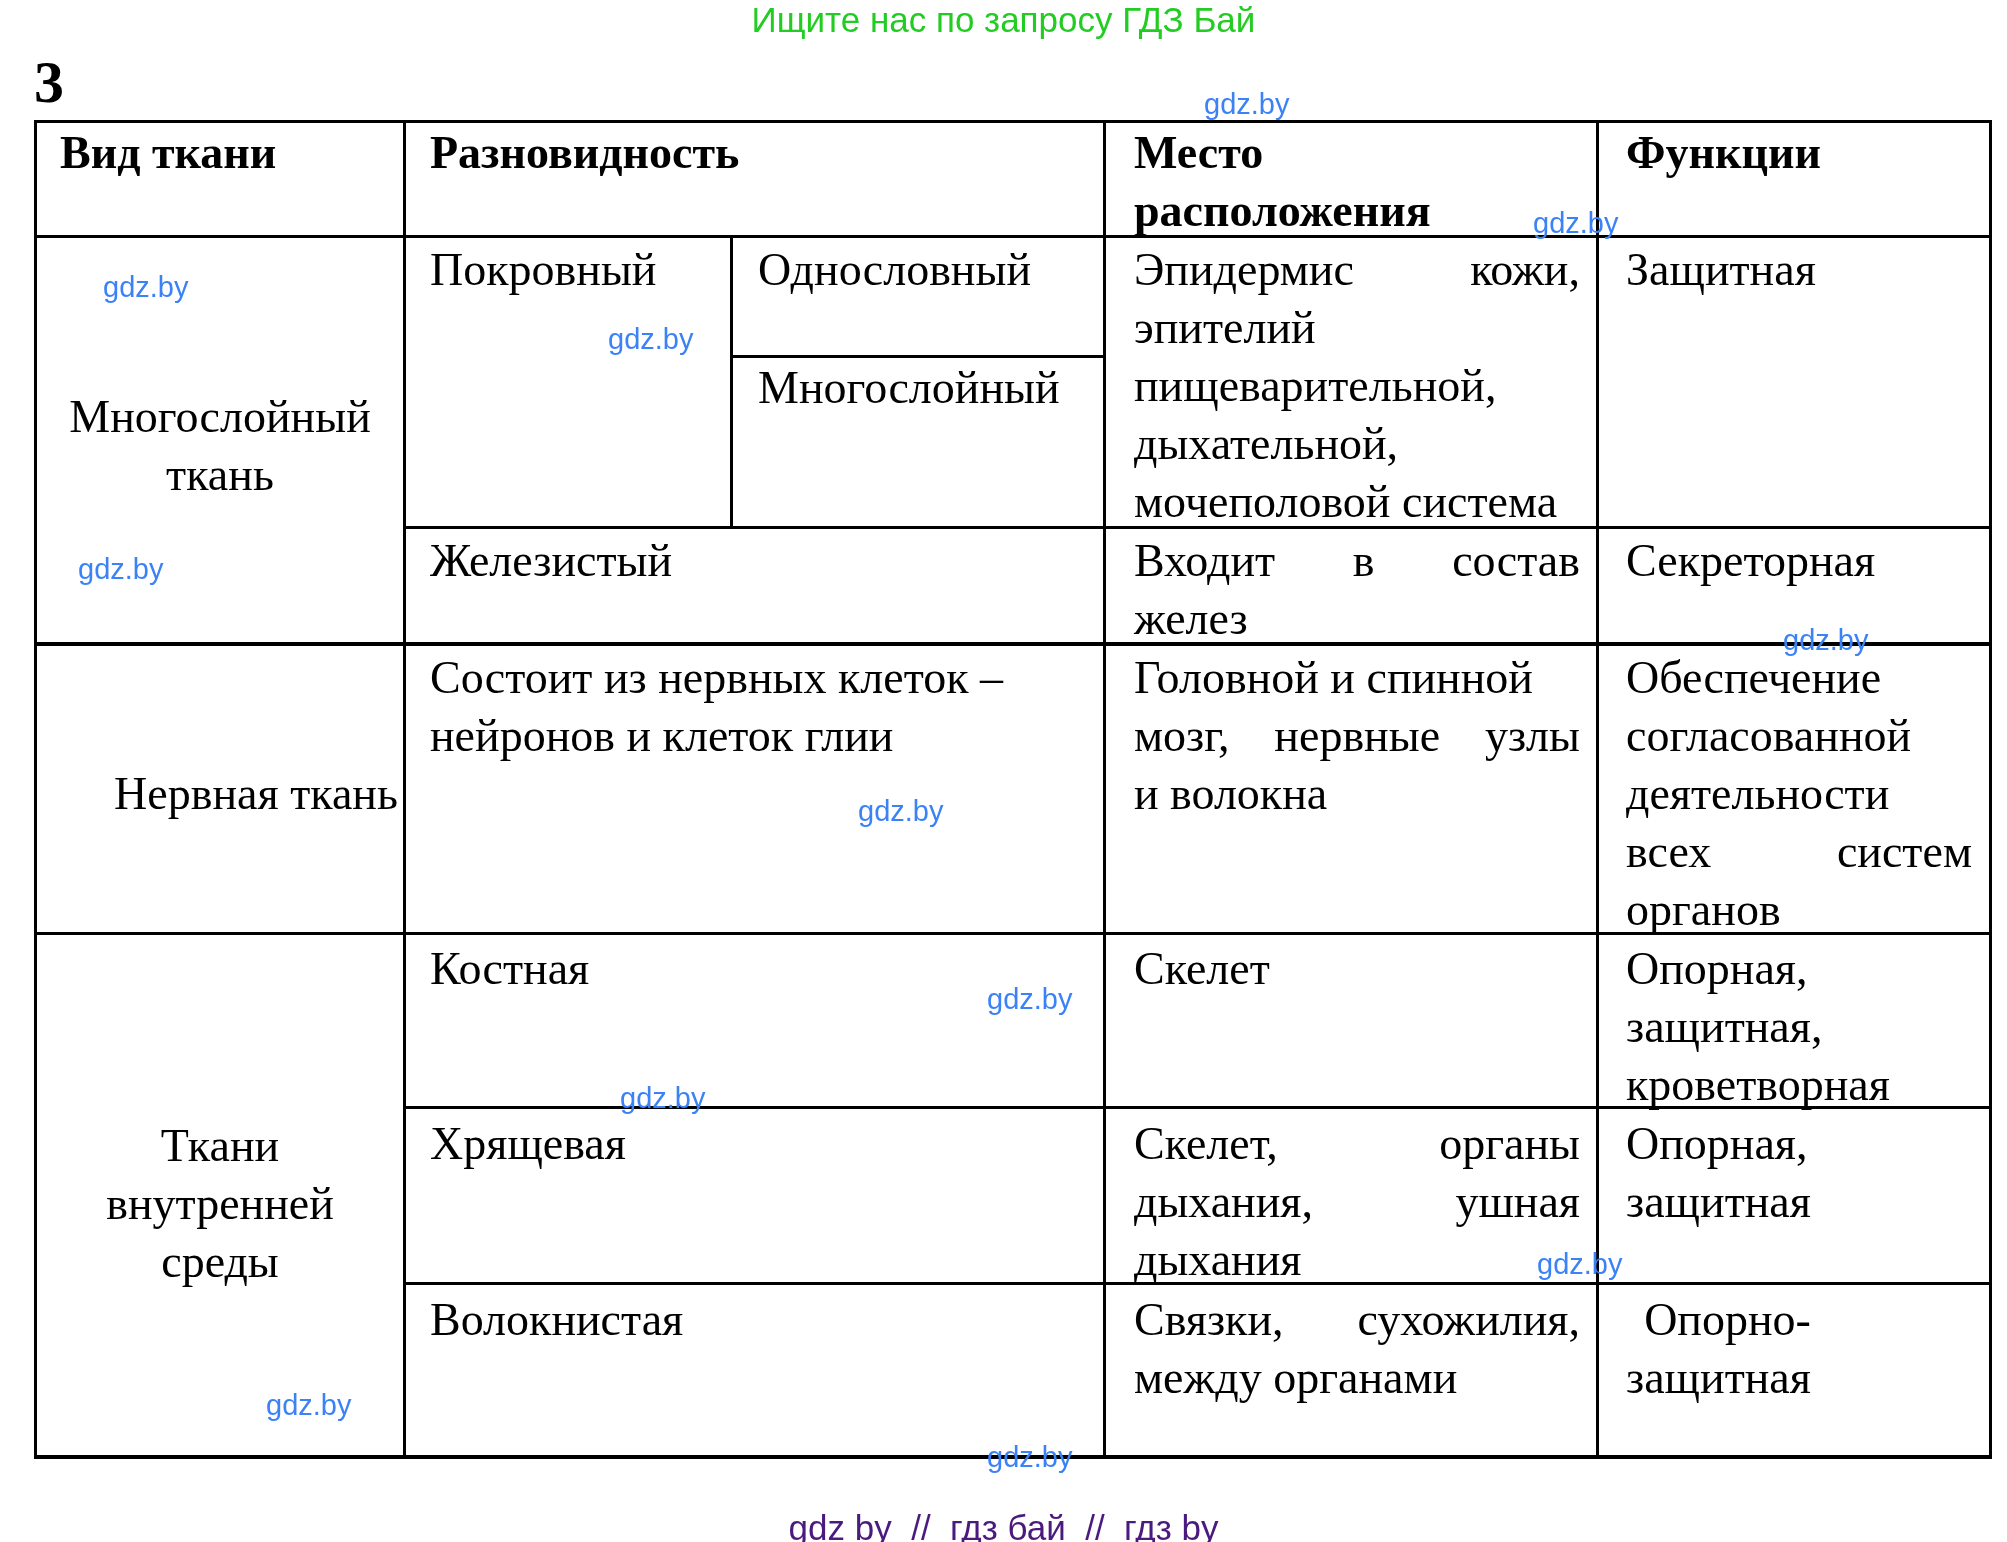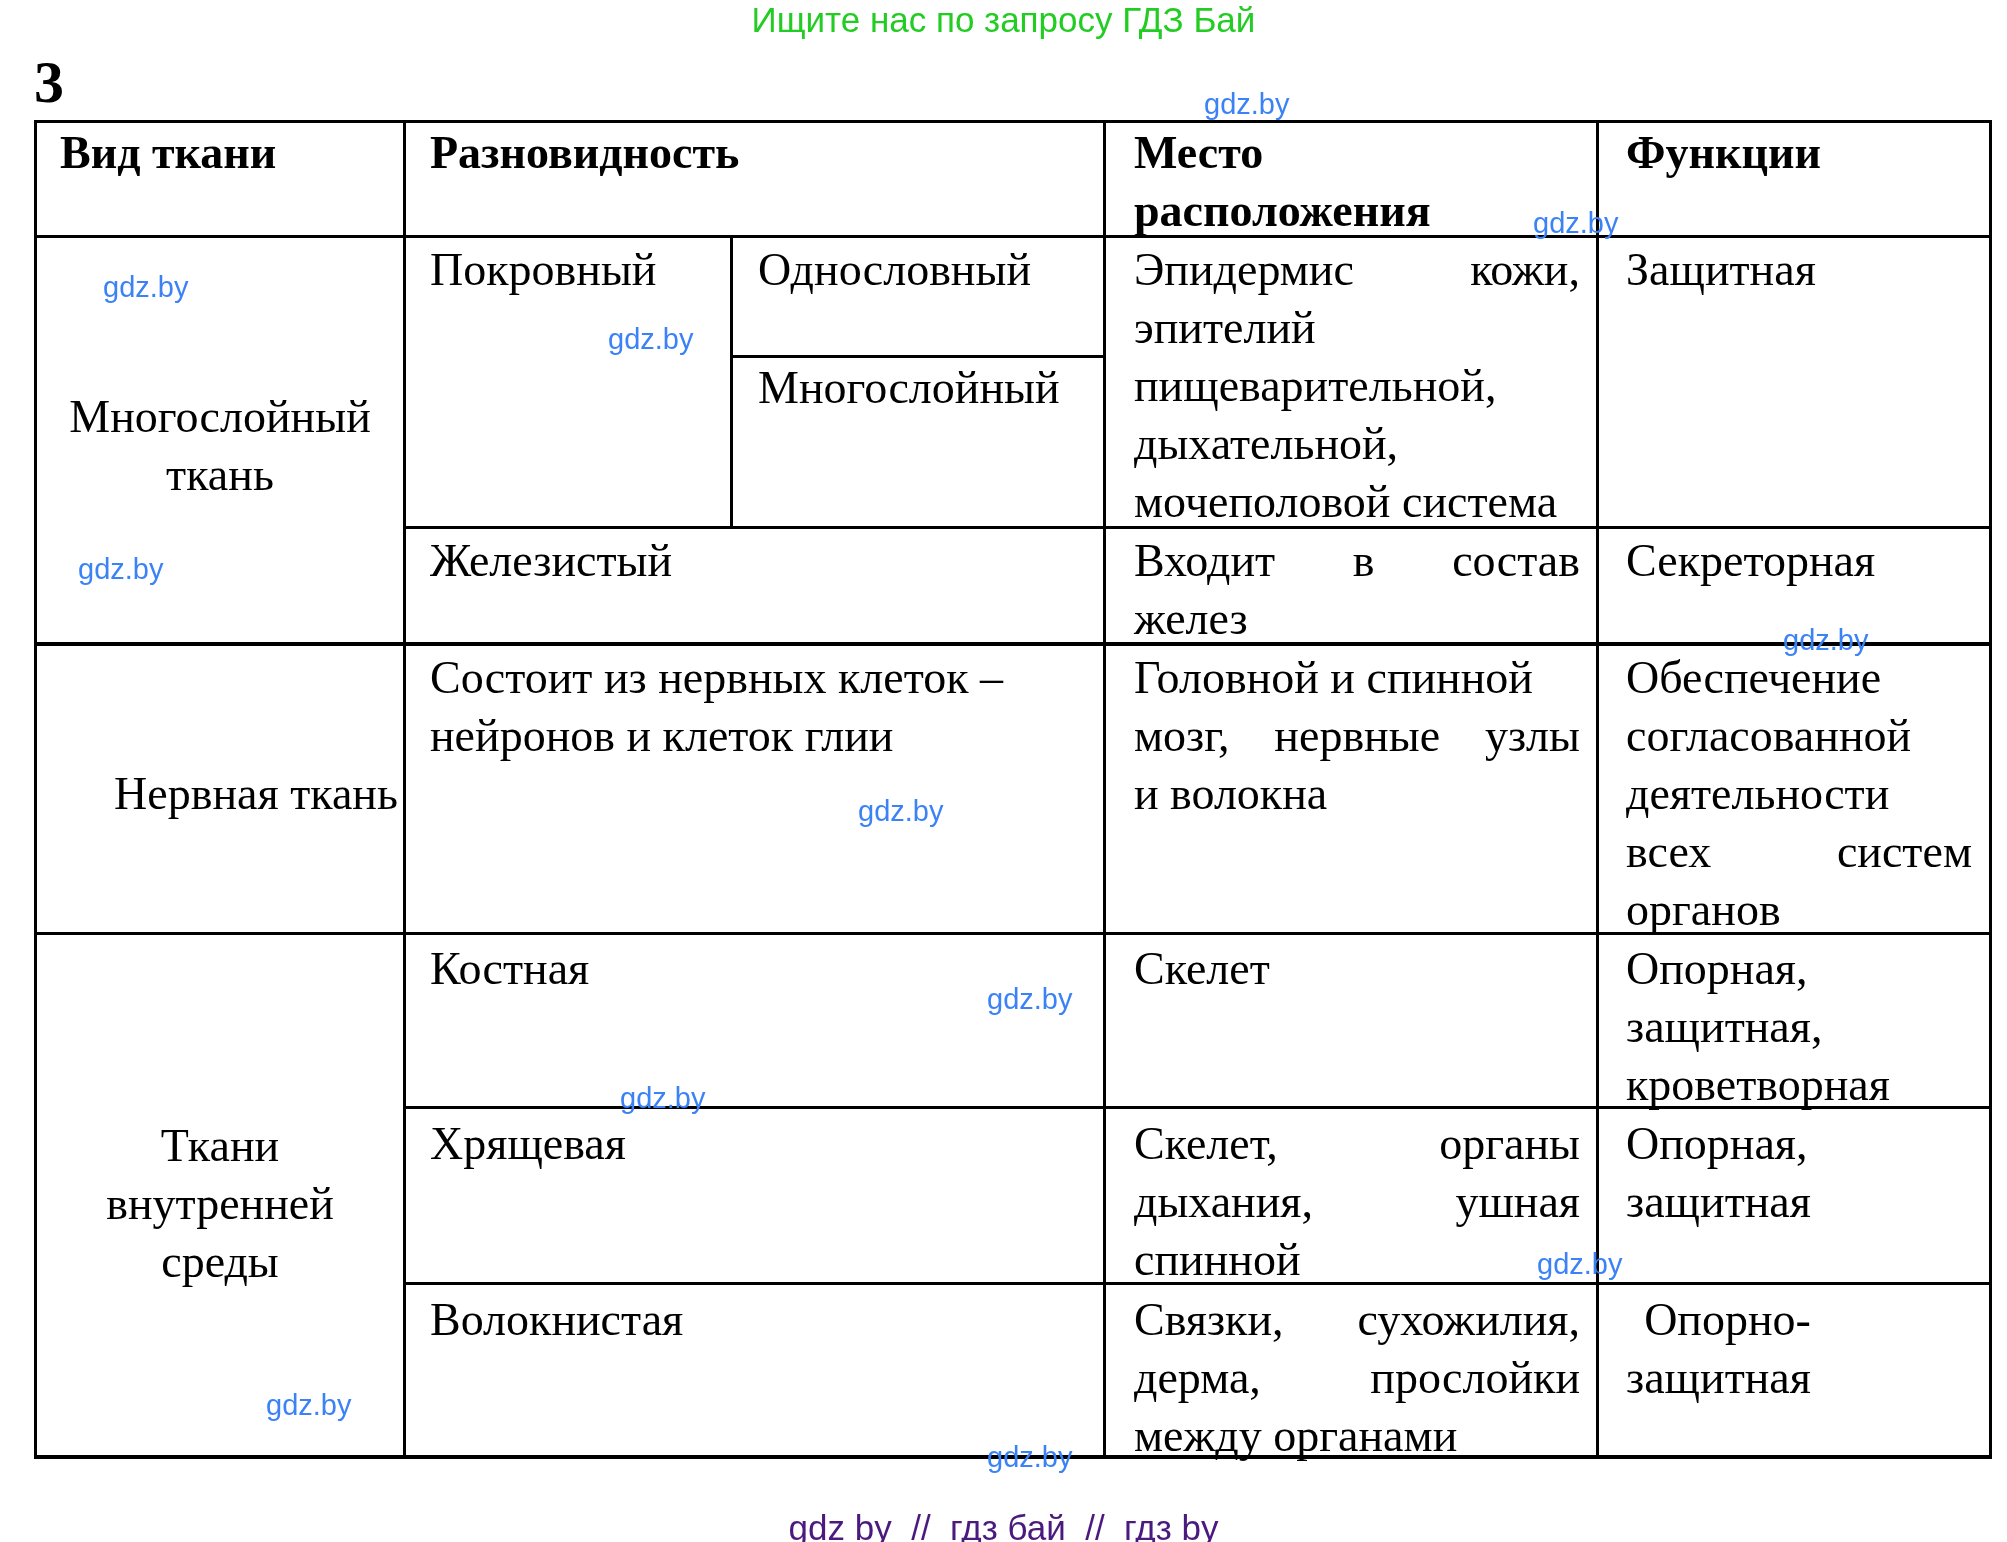--- a/index.html
+++ b/index.html
@@ -119,36 +119,32 @@
   <div class="cell" style="left:430px; top:1115px;">Хрящевая</div>
   <div class="cell" style="left:1134px; top:1115px; width:446px;">
     <div class="jline">
         <span>Скелет,</span>
         <span>органы</span>
       </div>
     <div class="jline">
         <span>дыхания,</span>
         <span>ушная</span>
       </div>
-    <div>спинной</div>
+    <div>дыхания</div>
   </div>
   <div class="cell" style="left:1626px; top:1115px;">
     <div>Опорная,</div>
     <div>защитная</div>
   </div>
 
   <div class="cell" style="left:430px; top:1291px;">Волокнистая</div>
   <div class="cell" style="left:1134px; top:1291px; width:446px;">
     <div class="jline">
         <span>Связки,</span>
         <span>сухожилия,</span>
-      </div>
-    <div class="jline">
-        <span>дерма,</span>
-        <span>прослойки</span>
       </div>
     <div>между органами</div>
   </div>
   <div class="cell" style="left:1626px; top:1291px;text-align:right;">
     <div>Опорно-</div>
     <div>защитная</div>
   </div>
 </div>
 
 <div class="wm" style="left:1204px; top:88px;">gdz.by</div>

